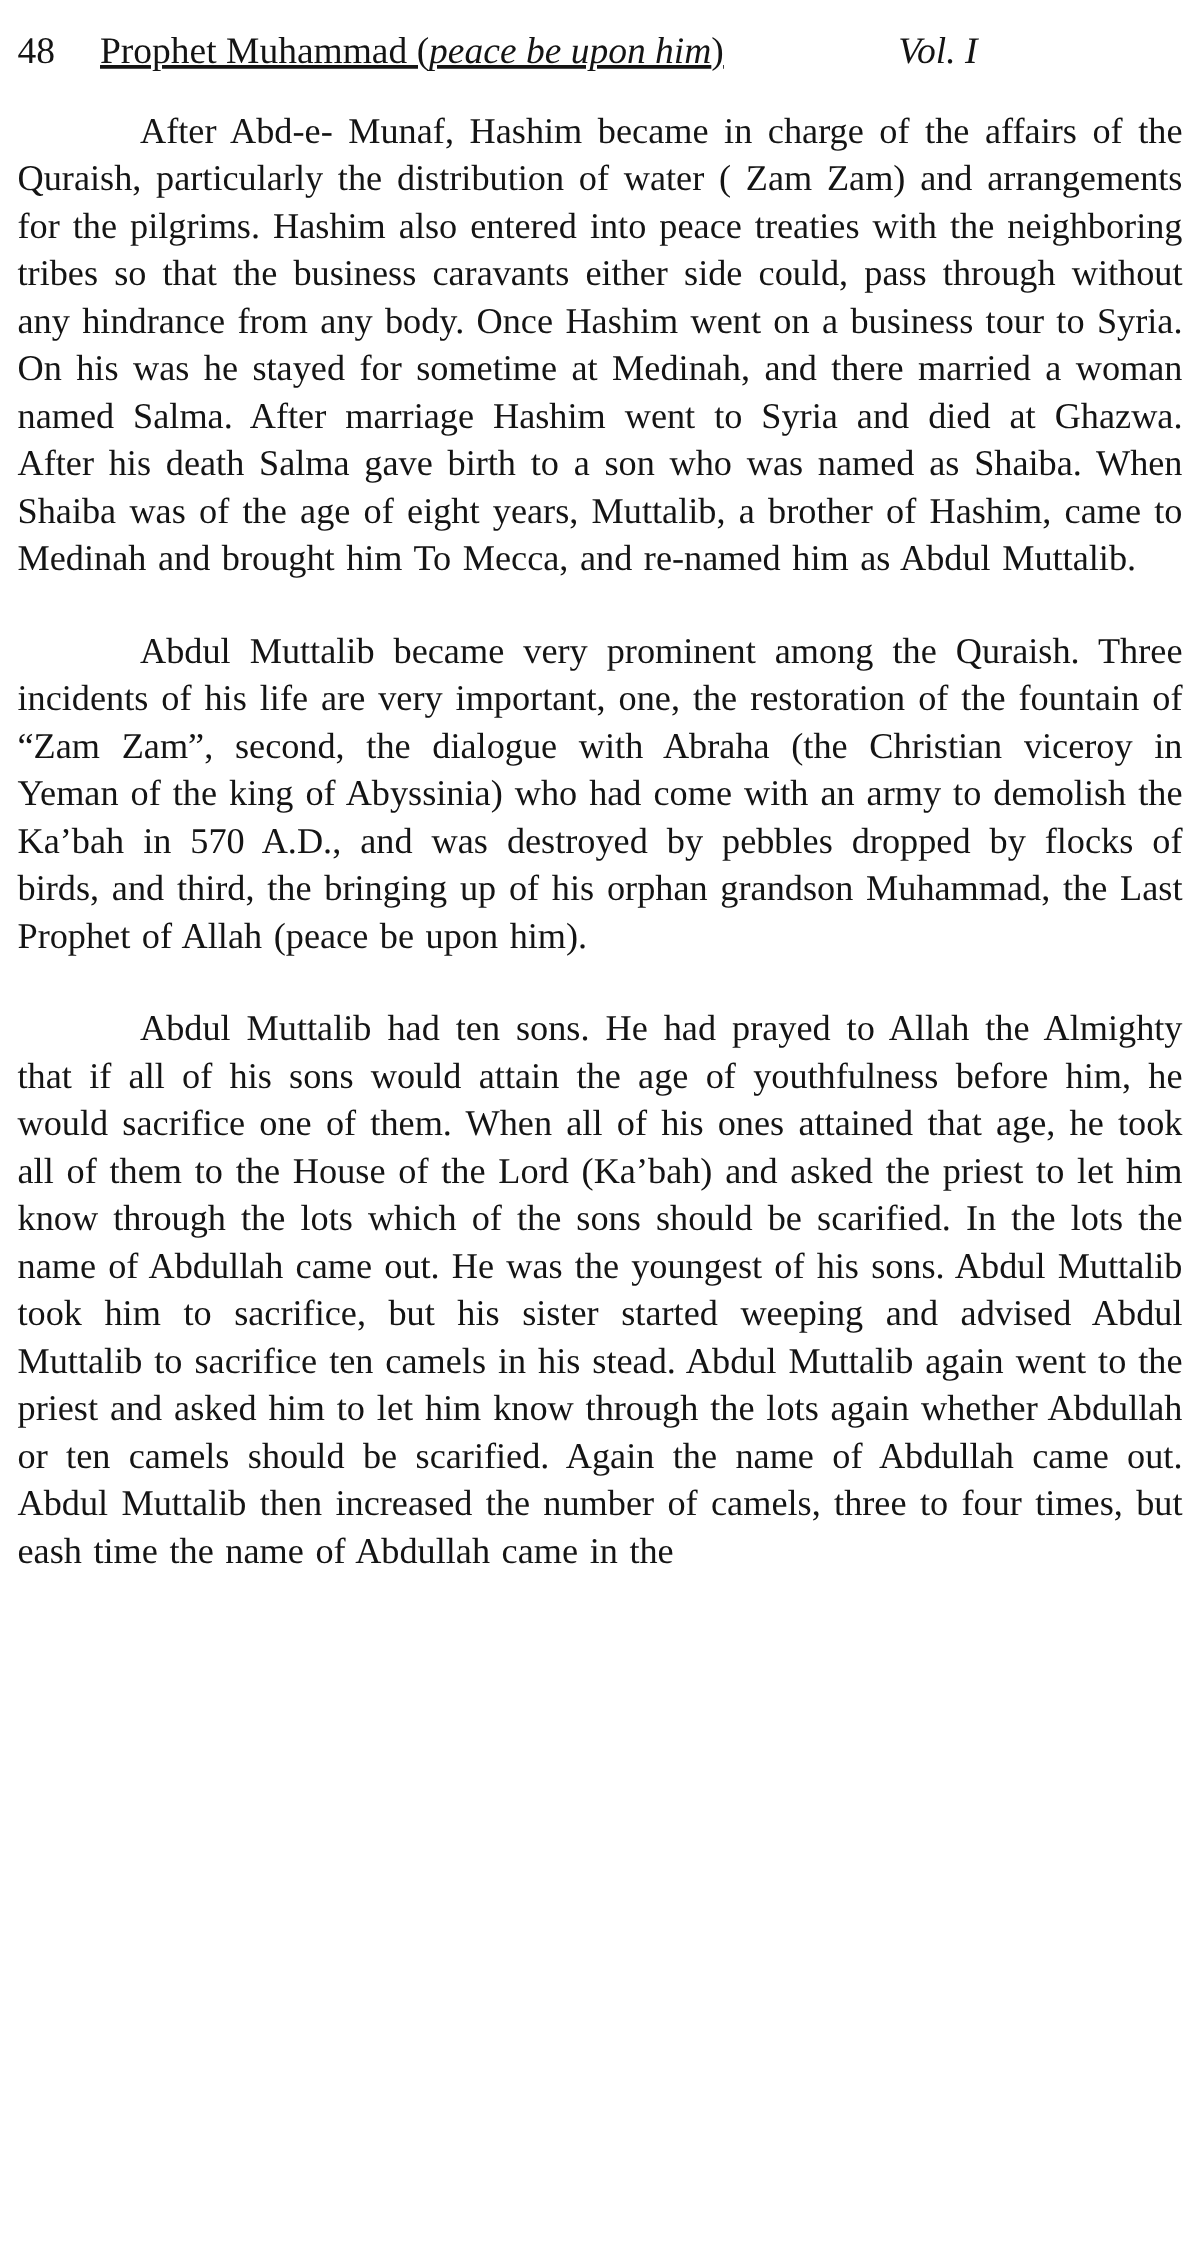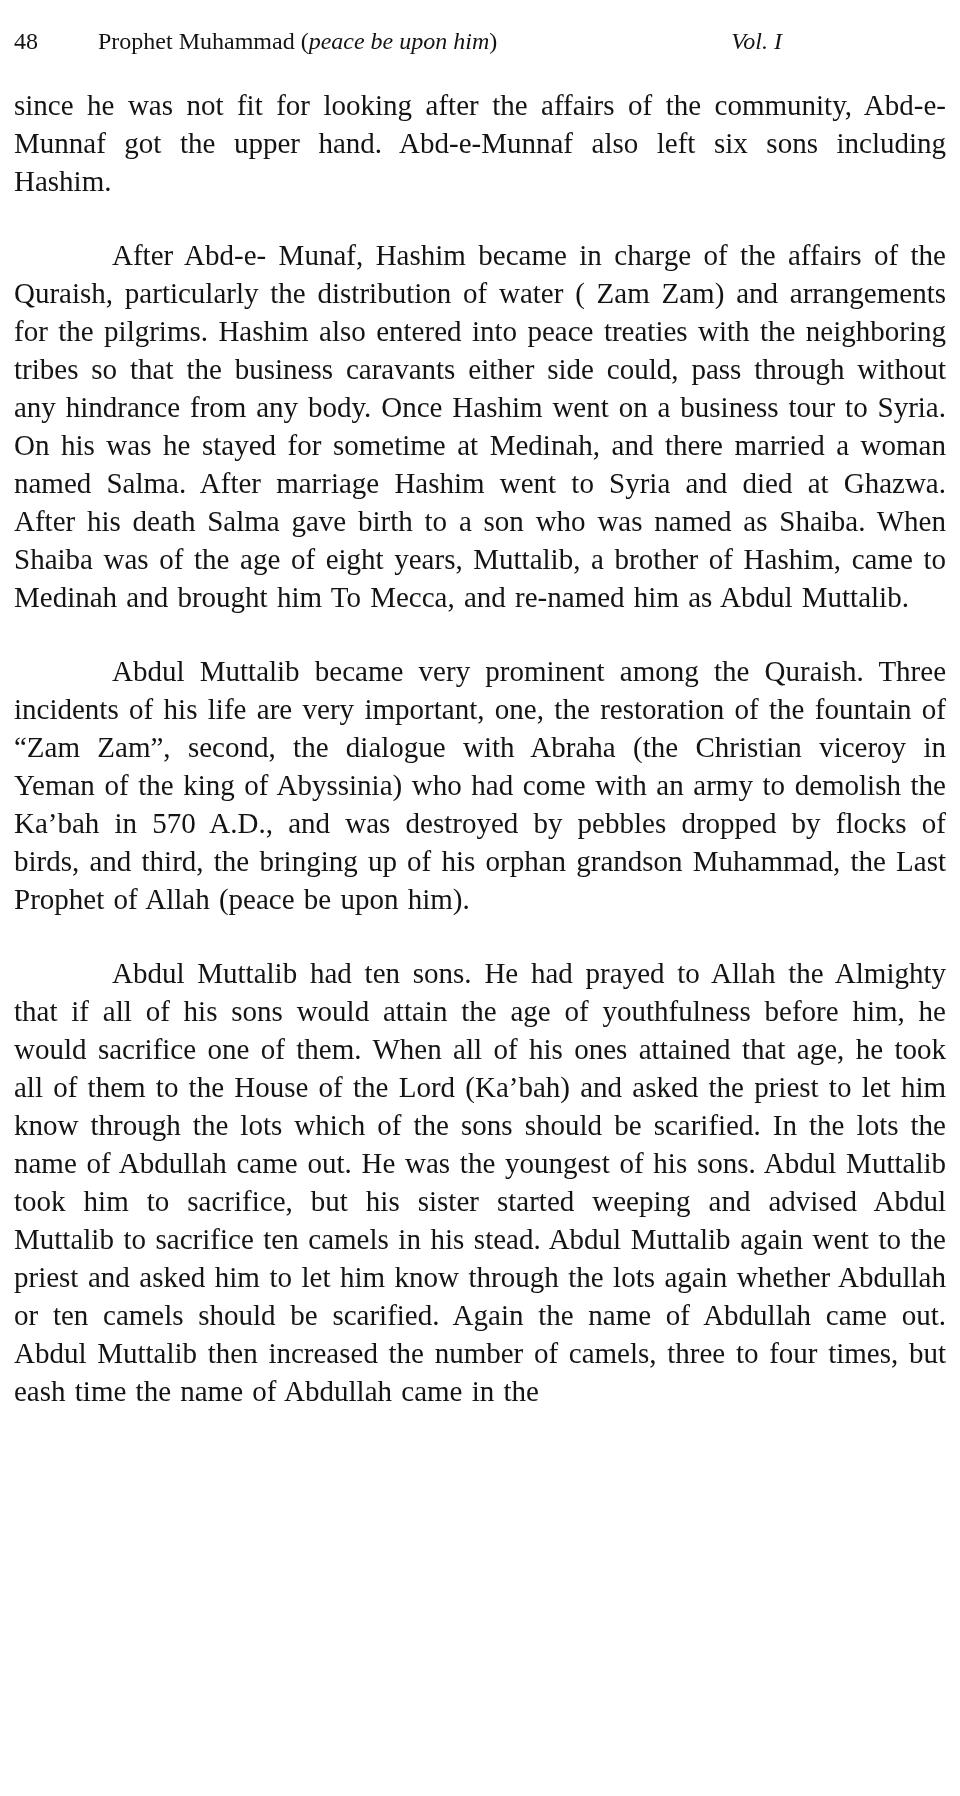--- a/index.html
+++ b/index.html
@@ -15,31 +15,32 @@
     background: #ffffff;
     color: #141414;
     font-family: "Liberation Serif", serif;
     box-sizing: border-box;
     padding: 22px 14px 0 14px;
     overflow: hidden;
   }
   .page-header {
     display: flex;
     align-items: baseline;
-    font-size: 24px;
+    font-size: 30px;
     line-height: 38px;
     padding-right: 164px;
     white-space: nowrap;
   }
   .page-number {
     flex: 0 0 auto;
   }
   .book-title {
-    margin-left: 60px;
+    margin-left: 36px;
     flex: 0 0 auto;
+    text-decoration: underline;
   }
   .book-title .ital {
     font-style: italic;
   }
   .volume-label {
     margin-left: auto;
     flex: 0 0 auto;
     font-style: italic;
   }
   .body-text {
@@ -64,19 +65,18 @@
 
 <div class="page">
 
   <div class="page-header">
     <span class="page-number">48</span>
     <span class="book-title"><span>Prophet Muhammad (</span><span class="ital">peace be upon him</span><span>)</span></span>
     <span class="volume-label">Vol. I</span>
   </div>
 
   <div class="body-text">
-    <p>since he was not fit for looking after the affairs of the community, Abd-e-Munnaf got the upper hand. Abd-e-Munnaf also left six sons including Hashim.</p>
     <p class="indent">After Abd-e- Munaf, Hashim became in charge of the affairs of the Quraish, particularly the distribution of water ( Zam Zam) and arrangements for the pilgrims. Hashim also entered into peace treaties with the neighboring tribes so that the business caravants either side could, pass through without any hindrance from any body. Once Hashim went on a business tour to Syria. On his was he stayed for sometime at Medinah, and there married a woman named Salma. After marriage Hashim went to Syria and died at Ghazwa. After his death Salma gave birth to a son who was named as Shaiba. When Shaiba was of the age of eight years, Muttalib, a brother of Hashim, came to Medinah and brought him To Mecca, and re-named him as Abdul Muttalib.</p>
     <p class="indent">Abdul Muttalib became very prominent among the Quraish. Three incidents of his life are very important, one, the restoration of the fountain of “Zam Zam”, second, the dialogue with Abraha (the Christian viceroy in Yeman of the king of Abyssinia) who had come with an army to demolish the Ka’bah in 570 A.D., and was destroyed by pebbles dropped by flocks of birds, and third, the bringing up of his orphan grandson Muhammad, the Last Prophet of Allah (peace be upon him).</p>
     <p class="indent">Abdul Muttalib had ten sons. He had prayed to Allah the Almighty that if all of his sons would attain the age of youthfulness before him, he would sacrifice one of them. When all of his ones attained that age, he took all of them to the House of the Lord (Ka’bah) and asked the priest to let him know through the lots which of the sons should be scarified. In the lots the name of Abdullah came out. He was the youngest of his sons. Abdul Muttalib took him to sacrifice, but his sister started weeping and advised Abdul Muttalib to sacrifice ten camels in his stead. Abdul Muttalib again went to the priest and asked him to let him know through the lots again whether Abdullah or ten camels should be scarified. Again the name of Abdullah came out. Abdul Muttalib then increased the number of camels, three to four times, but eash time  the  name of Abdullah came in the</p>
   </div>
 
 </div>
 
 </body></html>

